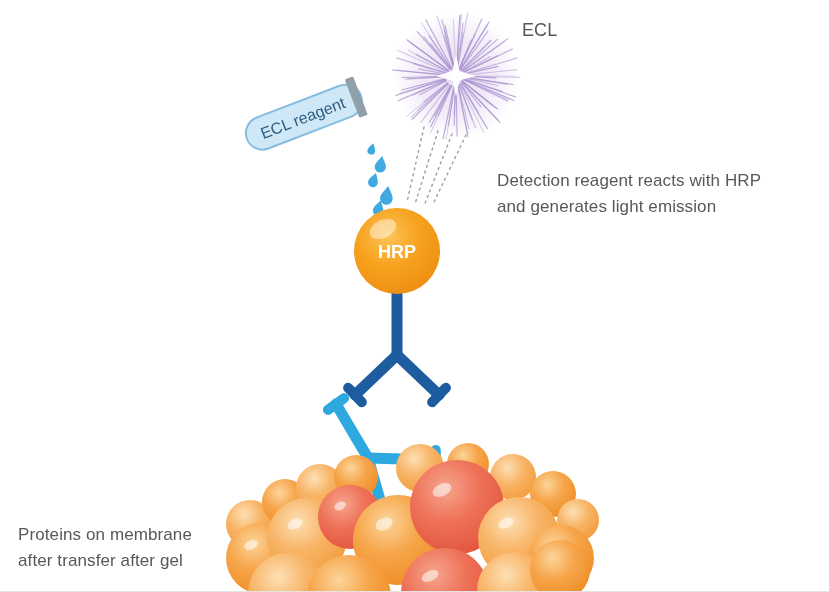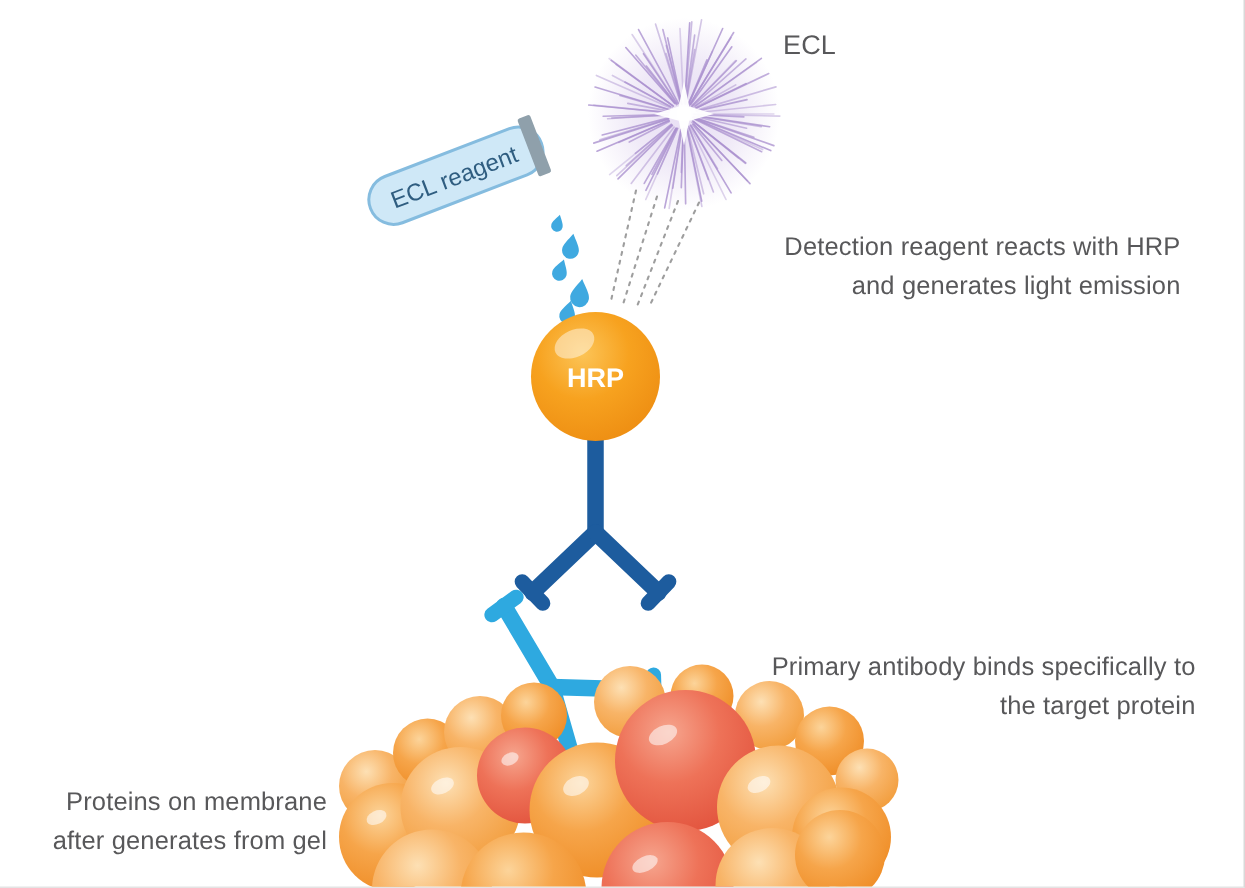--- a/index.html
+++ b/index.html
@@ -3,24 +3,24 @@
 <meta charset="utf-8">
 <style>
   html,body{margin:0;padding:0;background:#fff;}
   #canvas{
     position:relative;width:830px;height:592px;overflow:hidden;background:#ffffff;
     font-family:"Liberation Sans",sans-serif;
     border-right:1px solid #d9d9d9;border-bottom:1px solid #e4e4e4;box-sizing:border-box;
   }
   #diagram-svg{position:absolute;left:0;top:0;}
   .caption{
-    position:absolute;color:#58585a;font-size:17px;line-height:1.5;letter-spacing:.1px;text-align:right;
+    position:absolute;color:#58585a;font-size:17px;line-height:1.5;letter-spacing:.1px;
   }
   .cap-ecl{left:522px;top:17px;font-size:18px;}
-  .cap-detection{left:497px;top:152px;width:290px;}
+  .cap-detection{left:497px;top:168px;width:290px;}
   .cap-secondary{left:18px;top:310px;width:180px;}
   .cap-primary{left:497px;top:432px;width:300px;}
   .cap-membrane{left:18px;top:522px;width:200px;}
 </style>
 </head>
 <body>
 
 <div id="canvas">
 
   <svg id="diagram-svg" width="830" height="592" viewBox="0 0 830 592">
@@ -235,16 +235,15 @@
         <ellipse cx="430" cy="576" rx="9" ry="5" transform="rotate(-25 430 576)"></ellipse>
       </g>
     </g>
   </svg>
 
   <div class="caption cap-ecl">ECL</div>
 
   <div class="caption cap-detection">Detection reagent reacts with HRP and generates light emission</div>
 
 
-  <div class="caption cap-primary">Primary antibody binds specifically to the target protein</div>
-
-  <div class="caption cap-membrane">Proteins on membrane after generates from gel</div>
+
+  <div class="caption cap-membrane">Proteins on membrane after transfer after gel</div>
 </div>
 
 </body></html>

